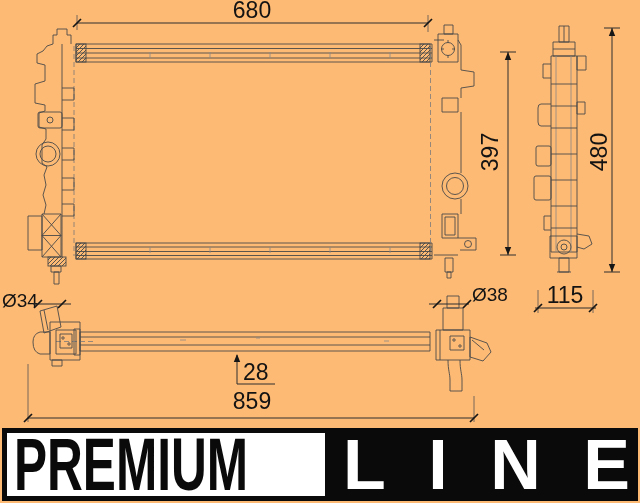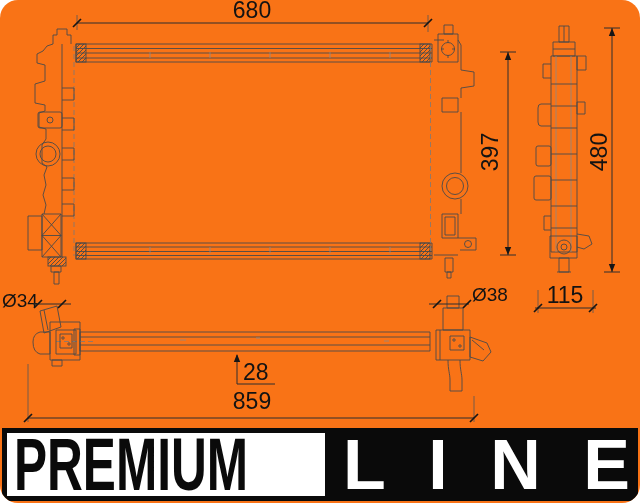--- a/index.html
+++ b/index.html
@@ -1,17 +1,17 @@
 <!DOCTYPE html>
 <html><head>
 <meta charset="utf-8">
 <style>
   html,body{margin:0;padding:0;background:#ffffff;}
-  .page{position:relative;width:640px;height:503px;background:#f97316;overflow:hidden;
-        font-family:"Liberation Sans",sans-serif;border-radius:18px;}
+  .page{position:relative;width:640px;height:503px;background:#fdba74;overflow:hidden;
+        font-family:"Liberation Sans",sans-serif;}
   svg{display:block}
   .lw{fill:none;stroke:#4a4a4a;stroke-width:.9;stroke-linejoin:round;stroke-linecap:butt}
   .lite{fill:none;stroke:#8c8c8c;stroke-width:.8}
   .dash{fill:none;stroke:#7a7a7a;stroke-width:.8;stroke-dasharray:5 3}
   .hatch{fill:url(#hatchp);stroke:#4a4a4a;stroke-width:.9}
   .dim-line{fill:none;stroke:#2e2e2e;stroke-width:1}
   .ext-line{fill:none;stroke:#555555;stroke-width:.8}
   .tick{fill:none;stroke:#161616;stroke-width:1.7}
   .arrow{fill:#161616;stroke:none}
   .dim-text{fill:#131313;stroke:none;font-family:"Liberation Sans",sans-serif;font-size:23px}

